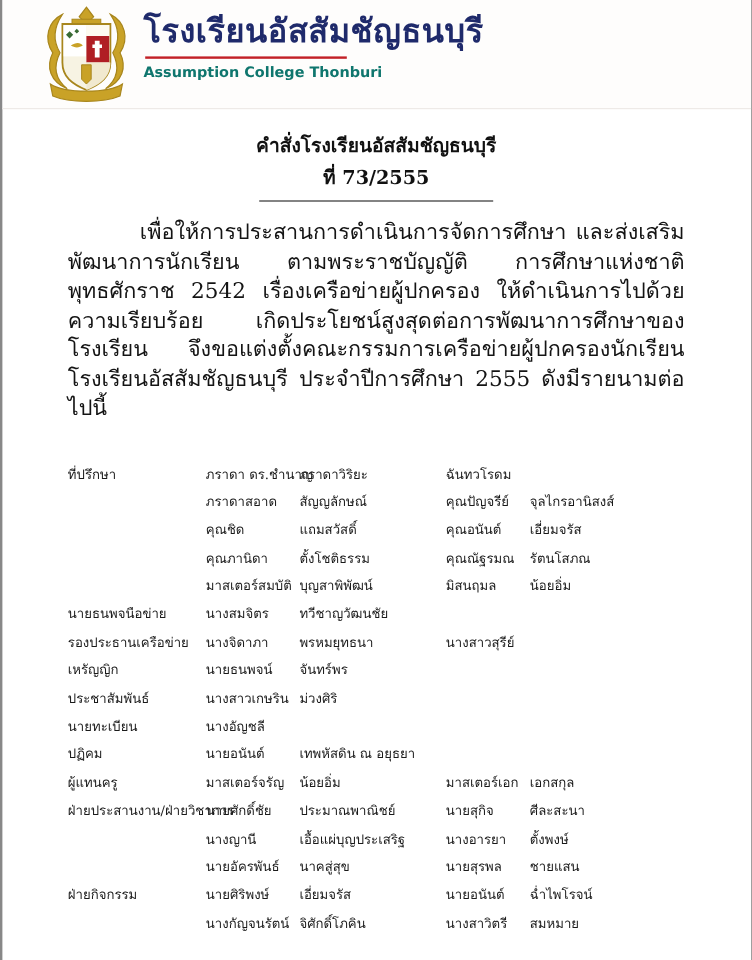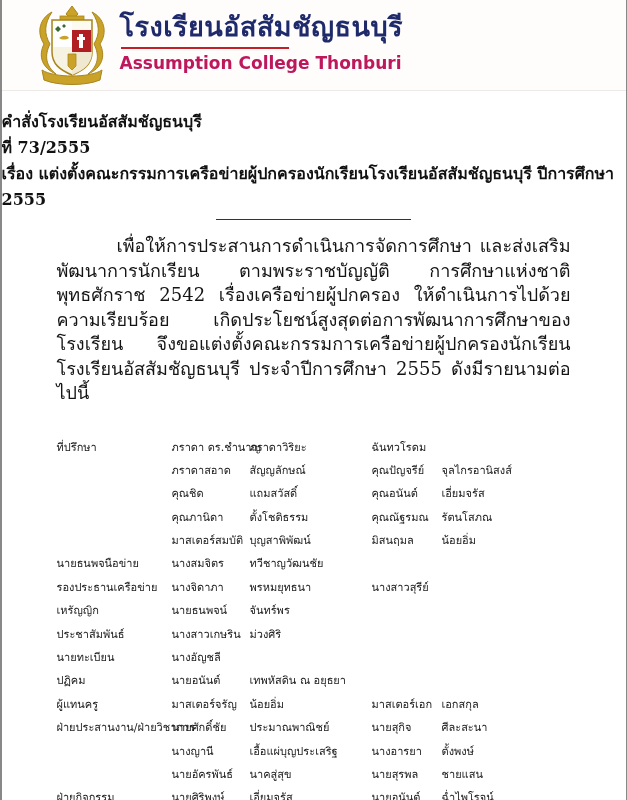--- a/index.html
+++ b/index.html
@@ -27,25 +27,25 @@
   }
   .brand-th{
     font-size:27px;font-weight:bold;color:#1f2a6b;
     line-height:34px;letter-spacing:0.5px;
     font-family:"DejaVu Sans","Liberation Sans",sans-serif;
   }
   .brand-rule{
     width:168px;height:2px;background:#c22026;margin:3px 0 4px 1px;
   }
   .brand-en{
-    font-size:17px;font-weight:bold;color:#be185d;
+    font-size:12px;font-weight:bold;color:#0f766e;
     font-family:"DejaVu Sans","Liberation Sans",sans-serif;
   }
   
-  .titles{ margin-top:18px; }
+  .titles{ text-align:center; margin-top:18px; }
   .title-line{
     font-weight:bold;font-size:16px;line-height:26px;color:#111;
   }
   .title-divider{
     width:195px;height:0;border-bottom:1.5px solid #333;
     margin:6px auto 0 auto;
   }
   
   .intro{
     margin:14px 55px 0 55px;
@@ -99,21 +99,20 @@
     <div class="brand">
       <div class="brand-th">โรงเรียนอัสสัมชัญธนบุรี</div>
       <div class="brand-rule"></div>
       <div class="brand-en">Assumption College Thonburi</div>
     </div>
   </div>
 
   <div class="titles">
     <div class="title-line">คำสั่งโรงเรียนอัสสัมชัญธนบุรี</div>
     <div class="title-line">ที่ 73/2555</div>
-    <div class="title-line">เรื่อง  แต่งตั้งคณะกรรมการเครือข่ายผู้ปกครองนักเรียนโรงเรียนอัสสัมชัญธนบุรี  ปีการศึกษา 2555</div>
     <div class="title-divider"></div>
   </div>
 
   <div class="intro">เพื่อให้การประสานการดำเนินการจัดการศึกษา และส่งเสริมพัฒนาการนักเรียน ตามพระราชบัญญัติ การศึกษาแห่งชาติ พุทธศักราช 2542  เรื่องเครือข่ายผู้ปกครอง ให้ดำเนินการไปด้วยความเรียบร้อย เกิดประโยชน์สูงสุดต่อการพัฒนาการศึกษาของโรงเรียน  จึงขอแต่งตั้งคณะกรรมการเครือข่ายผู้ปกครองนักเรียน โรงเรียนอัสสัมชัญธนบุรี  ประจำปีการศึกษา 2555  ดังมีรายนามต่อไปนี้</div>
 
   <div class="roster">
     <div class="roster-row">
       <span>ที่ปรึกษา</span>
       <span>ภราดา ดร.ชำนาญ</span>
       <span>ภราดาวิริยะ</span>

